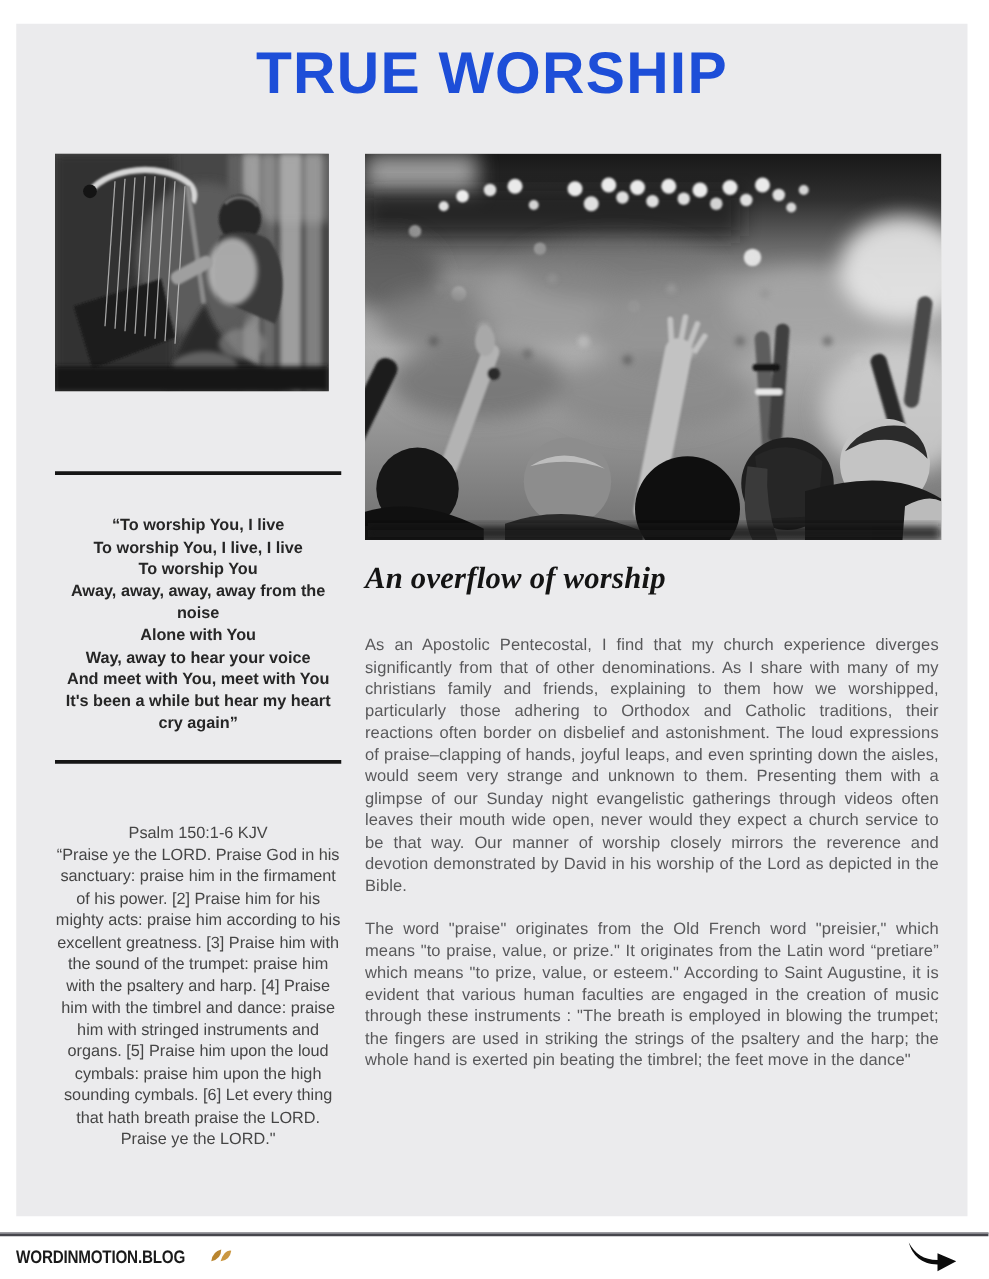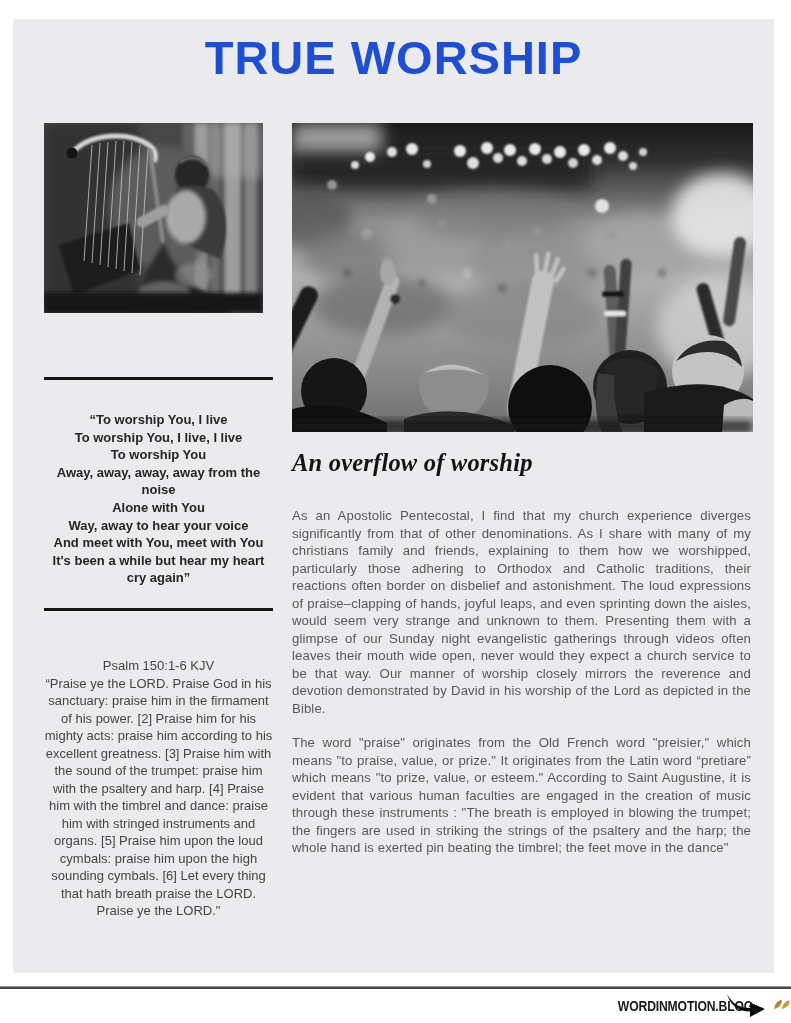--- a/index.html
+++ b/index.html
@@ -34,21 +34,21 @@
              font-family:"Liberation Serif", serif; font-style:italic; font-weight:700;
              font-size:24.5px; color:#141414; letter-spacing:0.2px; }
   .article { position:absolute; left:279px; top:473px; width:459px; }
   .article p { text-align:justify; font-size:13.2px; line-height:17.5px; color:#58585a;
                margin:15px 0 17px 0; letter-spacing:0.1px; }
 
   
   .footer-line { position:absolute; left:0; top:986px; width:791px; height:3px;
                  background:#46464c; border-top:1px solid #9a9aa0; }
   .footer-row { position:absolute; left:0; top:996px; width:791px; display:flex;
-                justify-content:flex-end; align-items:center; gap:6px; }
+                justify-content:flex-start; align-items:center; gap:6px; }
   .site-name { display:inline-block; font-weight:700; font-size:14.5px; color:#1a1a1a;
                letter-spacing:-0.2px; transform:scaleX(0.84); transform-origin:center; }
   .leaf-icon { display:inline-block; }
   .next-arrow { position:absolute; right:25px; top:993px; cursor:pointer; }
 </style>
 </head>
 <body>
 
 <div class="page">
   <div class="panel">

